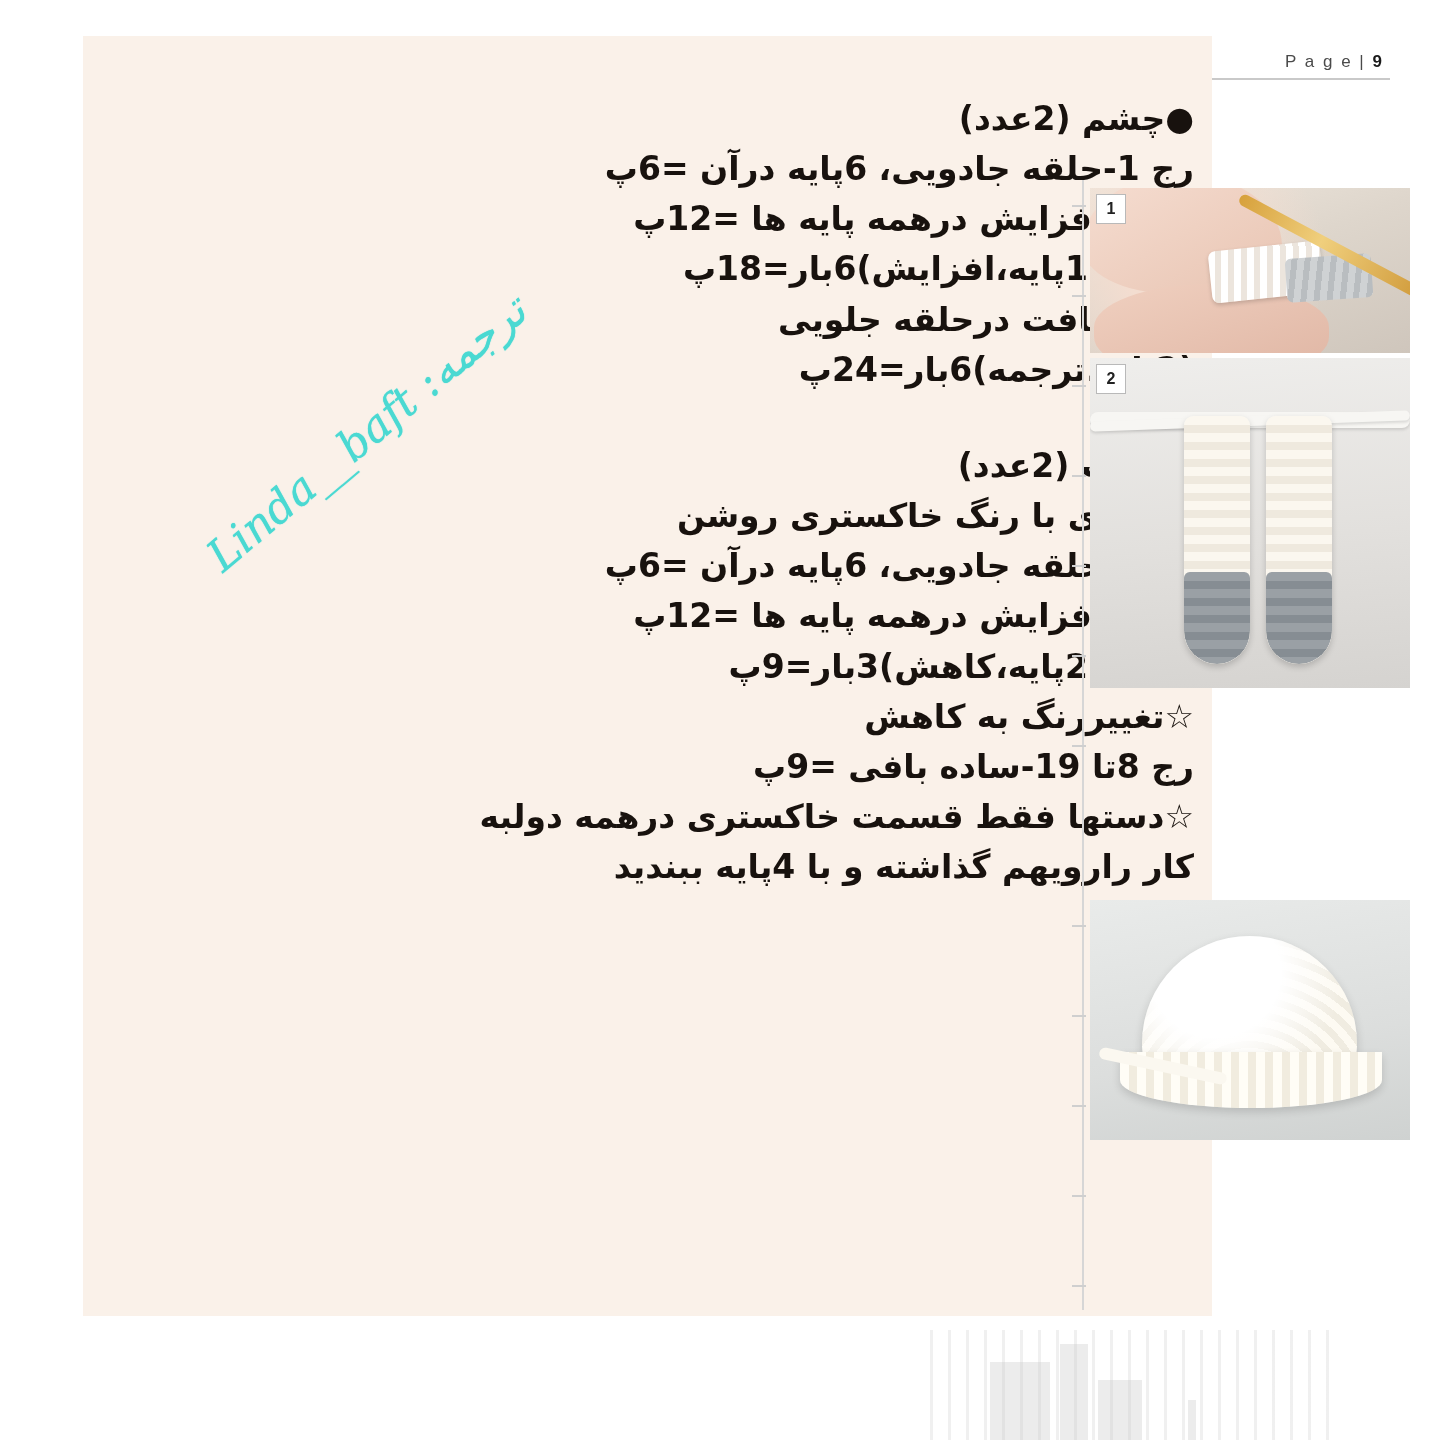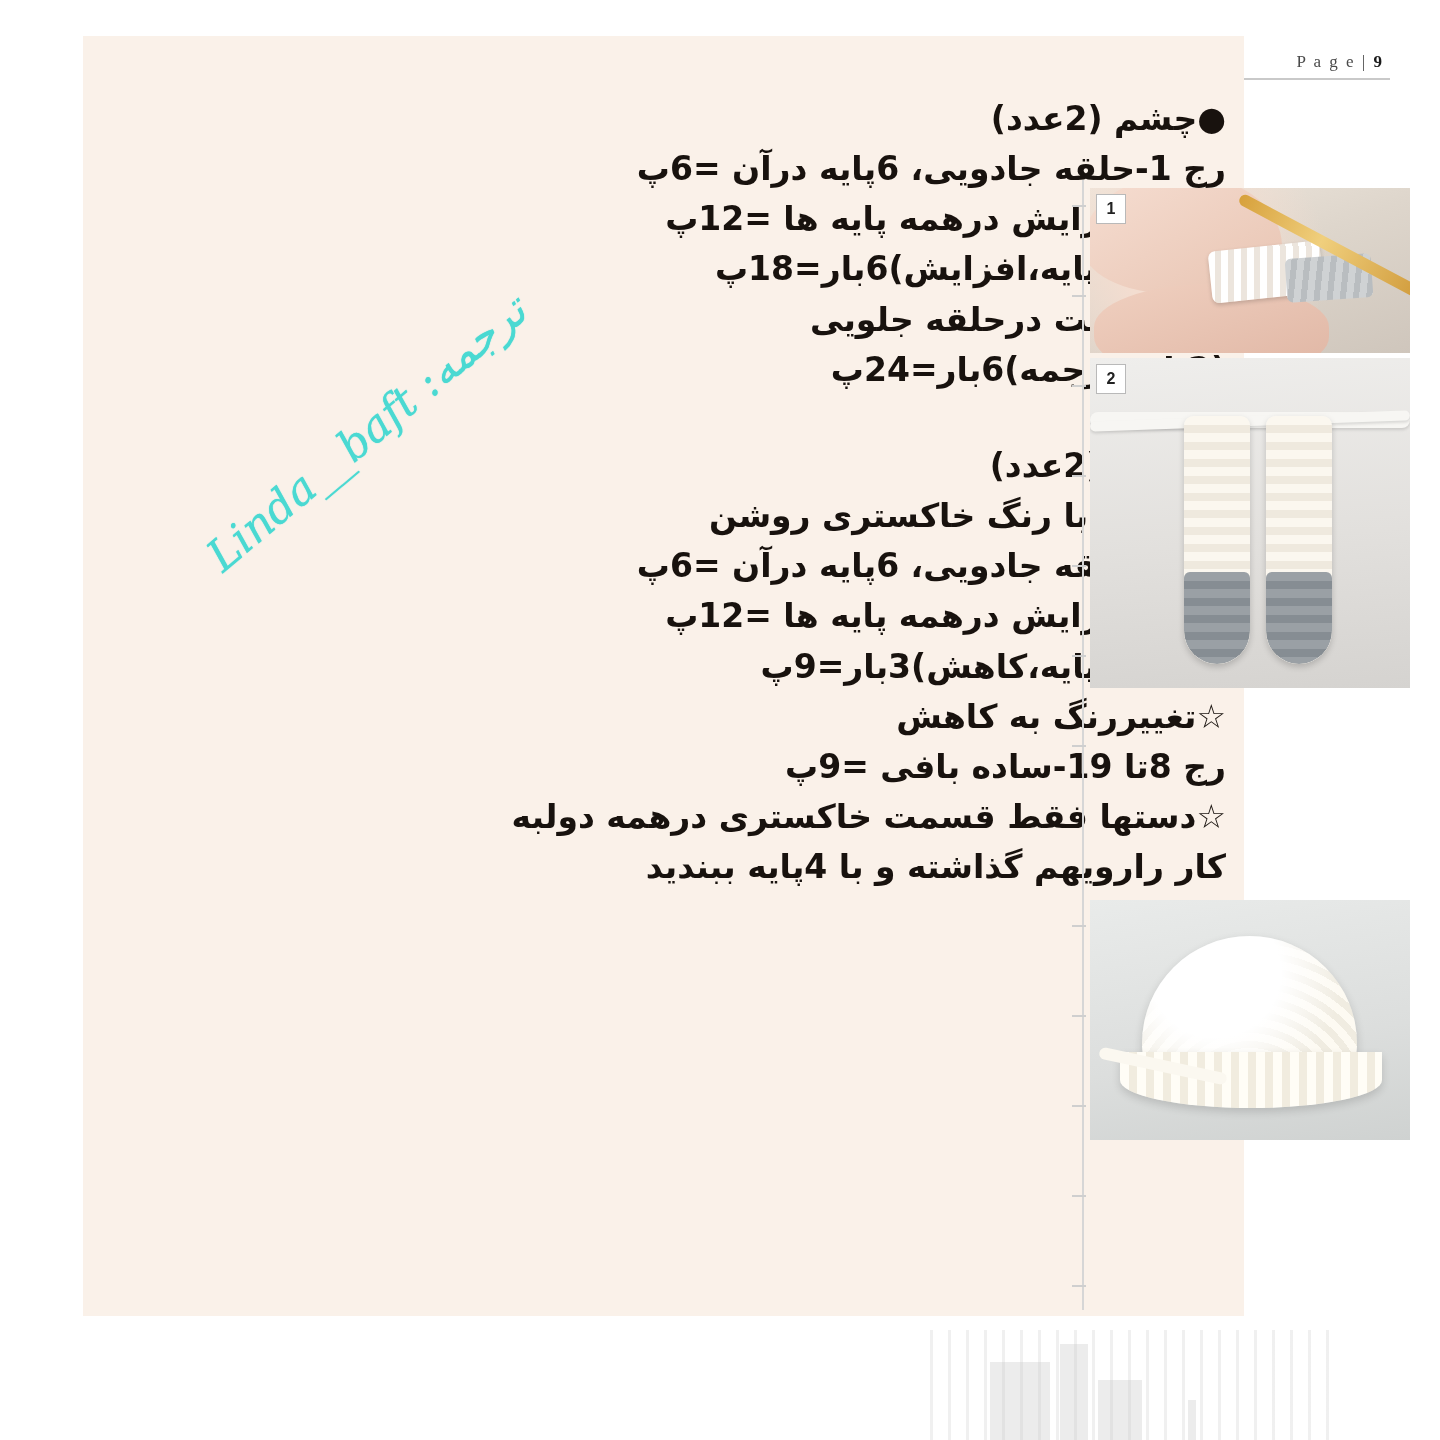--- a/index.html
+++ b/index.html
@@ -18,41 +18,40 @@
 
   
   .page-num {
     position: absolute;
     top: 52px;
     right: 56px;
     font-size: 17px;
     letter-spacing: 2px;
     color: #4a4a4a;
     direction: ltr;
-    font-family: Liberation Serif, serif;
+    font-family: Liberation Sans, sans-serif;
   }
   .page-num b { color: #1a1a1a; }
   .header-rule {
     position: absolute;
     top: 78px;
     right: 50px;
     width: 355px;
     height: 2px;
     background: #c9c9c9;
   }
 
   
   .text-panel {
     position: absolute;
     left: 83px;
     top: 36px;
     width: 1129px;
     height: 1280px;
     background: #faf1e9;
-    padding-left: 32px;
   }
 
   .body-text {
     position: absolute;
     right: 18px;
     top: 58px;
     width: 900px;
     text-align: right;
     direction: rtl;
     color: #18120e;

